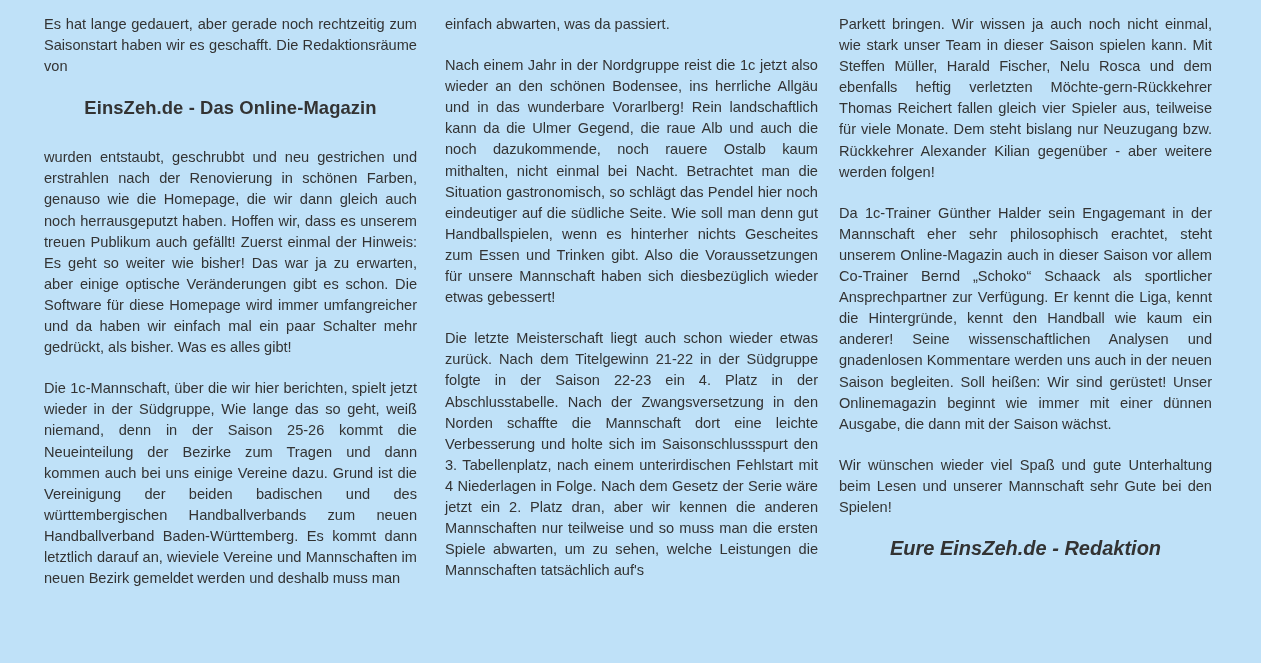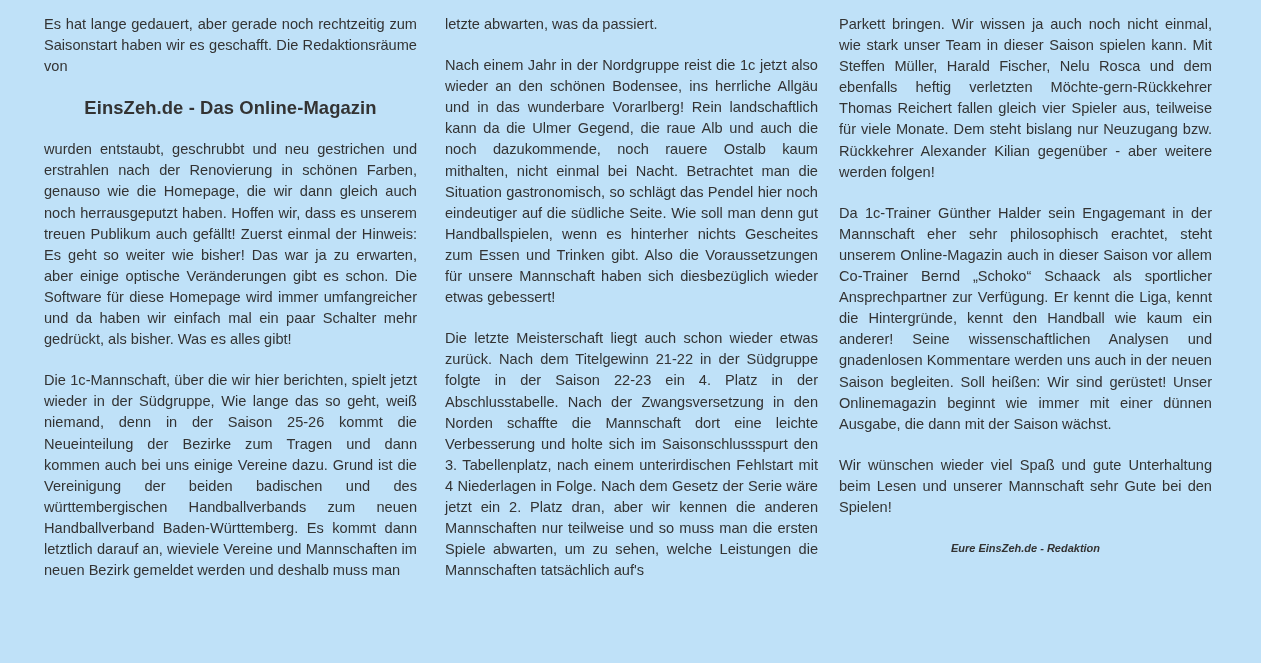--- a/index.html
+++ b/index.html
@@ -49,32 +49,32 @@
     text-align: justify;
     text-justify: inter-word;
     color: #333333;
     hyphens: none;
     word-spacing: 0;
   }
 
   p.para:last-child { margin-bottom: 0; margin-top: 18px; }
 
   h2.magazine-heading {
-    margin: 10px 0 20px 0;
+    margin: 10px 0 28px 0;
     font-size: 18.4px;
     line-height: 22px;
     font-weight: bold;
     text-align: center;
     color: #333333;
     letter-spacing: 0.1px;
   }
 
   p.signature {
     margin: 10px 0 0 0;
-    font-size: 11px;
+    font-size: 20px;
     line-height: 21.1px;
     font-weight: bold;
     font-style: italic;
     text-align: center;
     color: #333333;
   }
 </style>
 </head>
 <body>
 
@@ -82,21 +82,21 @@
   <div class="columns">
 
     <div class="column col-1">
       <p class="para">Es hat lange gedauert, aber gerade noch rechtzeitig zum Saisonstart haben wir es geschafft. Die Redaktionsräume von</p>
       <h2 class="magazine-heading">EinsZeh.de - Das Online-Magazin</h2>
       <p class="para">wurden entstaubt, geschrubbt und neu gestrichen und erstrahlen nach der Renovierung in schönen Farben, genauso wie die Homepage, die wir dann gleich auch noch herrausgeputzt haben. Hoffen wir, dass es unserem treuen Publikum auch gefällt! Zuerst einmal der Hinweis: Es geht so weiter wie bisher! Das war ja zu erwarten, aber einige optische Veränderungen gibt es schon. Die Software für diese Homepage wird immer umfangreicher und da haben wir einfach mal ein paar Schalter mehr gedrückt, als bisher. Was es alles gibt!</p>
       <p class="para">Die 1c-Mannschaft, über die wir hier berichten, spielt jetzt wieder in der Südgruppe, Wie lange das so geht, weiß niemand, denn in der Saison 25-26 kommt die Neueinteilung der Bezirke zum Tragen und dann kommen auch bei uns einige Vereine dazu. Grund ist die Vereinigung der beiden badischen und des württembergischen Handballverbands zum neuen Handballverband Baden-Württemberg. Es kommt dann letztlich darauf an, wieviele Vereine und Mannschaften im neuen Bezirk gemeldet werden und deshalb muss man</p>
     </div>
 
     <div class="column col-2">
-      <p class="para">letzte abwarten, was da passiert.</p>
+      <p class="para">einfach abwarten, was da passiert.</p>
       <p class="para">Nach einem Jahr in der Nordgruppe reist die 1c jetzt also wieder an den schönen Bodensee, ins herrliche Allgäu und in das wunderbare Vorarlberg! Rein landschaftlich kann da die Ulmer Gegend, die raue Alb und auch die noch dazukommende, noch rauere Ostalb kaum mithalten, nicht einmal bei Nacht. Betrachtet man die Situation gastronomisch, so schlägt das Pendel hier noch eindeutiger auf die südliche Seite. Wie soll man denn gut Handballspielen, wenn es hinterher nichts Gescheites zum Essen und Trinken gibt. Also die Voraussetzungen für unsere Mannschaft haben sich diesbezüglich wieder etwas gebessert!</p>
       <p class="para">Die letzte Meisterschaft liegt auch schon wieder etwas zurück. Nach dem Titelgewinn 21-22 in der Südgruppe folgte in der Saison 22-23 ein 4. Platz in der Abschlusstabelle. Nach der Zwangsversetzung in den Norden schaffte die Mannschaft dort eine leichte Verbesserung und holte sich im Saisonschlussspurt den 3. Tabellenplatz, nach einem unterirdischen Fehlstart mit 4 Niederlagen in Folge. Nach dem Gesetz der Serie wäre jetzt ein 2. Platz dran, aber wir kennen die anderen Mannschaften nur teilweise und so muss man die ersten Spiele abwarten, um zu sehen, welche Leistungen die Mannschaften tatsächlich auf's</p>
     </div>
 
     <div class="column col-3">
       <p class="para">Parkett bringen. Wir wissen ja auch noch nicht einmal, wie stark unser Team in dieser Saison spielen kann. Mit Steffen Müller, Harald Fischer, Nelu Rosca und dem ebenfalls heftig verletzten Möchte-gern-Rückkehrer Thomas Reichert fallen gleich vier Spieler aus, teilweise für viele Monate. Dem steht bislang nur Neuzugang bzw. Rückkehrer Alexander Kilian gegenüber - aber weitere werden folgen!</p>
       <p class="para">Da 1c-Trainer Günther Halder sein Engagemant in der Mannschaft eher sehr philosophisch erachtet, steht unserem Online-Magazin auch in dieser Saison vor allem Co-Trainer Bernd „Schoko“ Schaack als sportlicher Ansprechpartner zur Verfügung. Er kennt die Liga, kennt die Hintergründe, kennt den Handball wie kaum ein anderer! Seine wissenschaftlichen Analysen und gnadenlosen Kommentare werden uns auch in der neuen Saison begleiten. Soll heißen: Wir sind gerüstet! Unser Onlinemagazin beginnt wie immer mit einer dünnen Ausgabe, die dann mit der Saison wächst.</p>
       <p class="para">Wir wünschen wieder viel Spaß und gute Unterhaltung beim Lesen und unserer Mannschaft sehr Gute bei den Spielen!</p>
       <p class="signature">Eure EinsZeh.de - Redaktion</p>
     </div>

